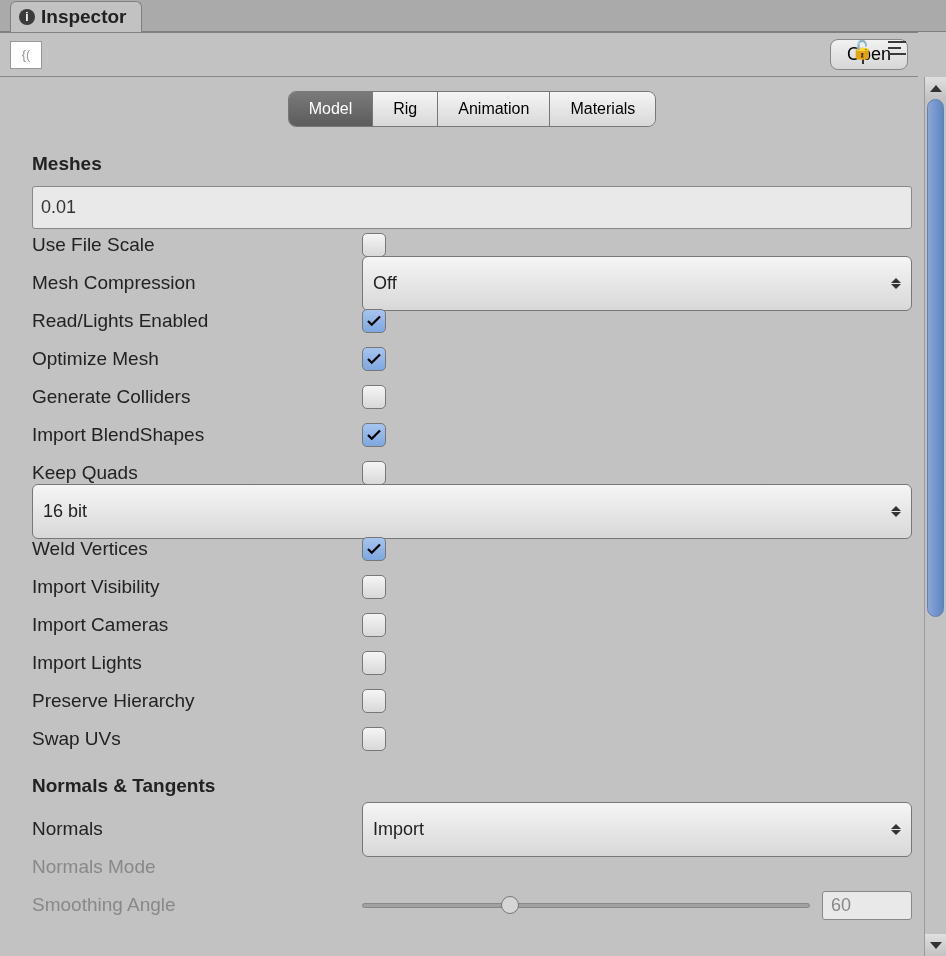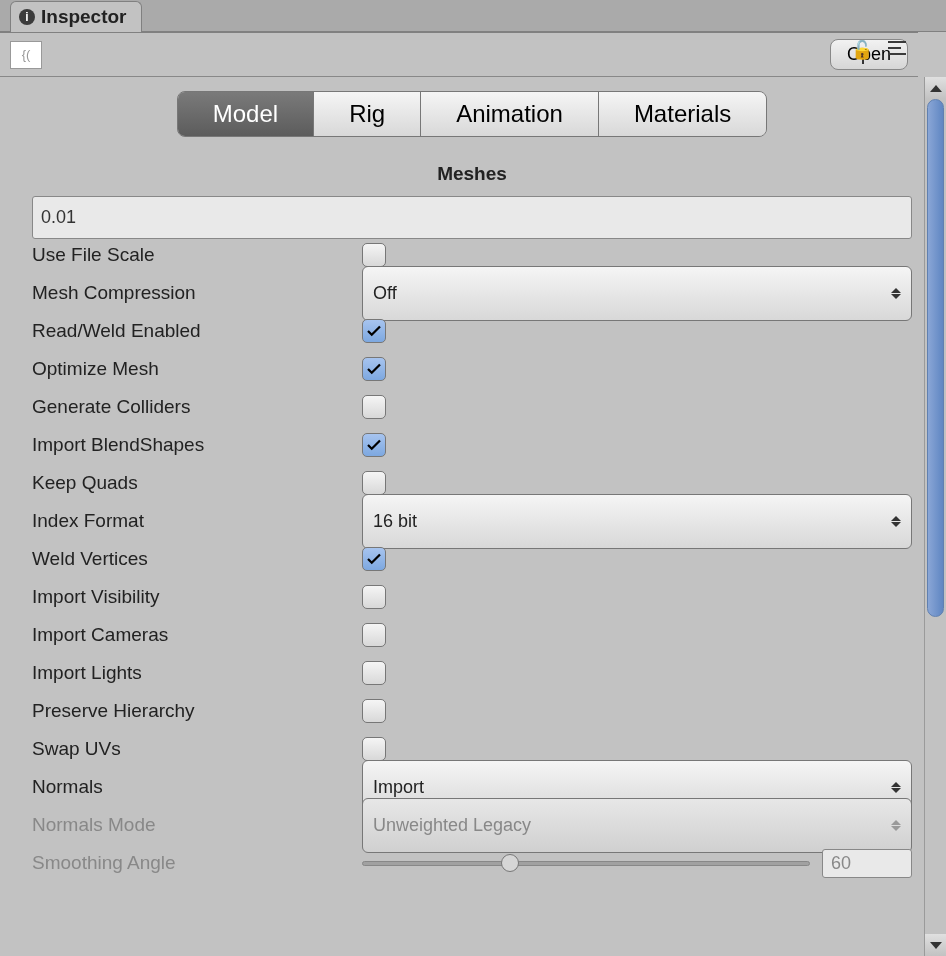--- a/index.html
+++ b/index.html
@@ -128,35 +128,34 @@
 }
 .seg {
   display:flex;
   border-radius: 8px;
   overflow:hidden;
   border: 1px solid #777;
 }
 .seg button {
   border: none;
   border-right: 1px solid #777;
-  padding: 8px 35px;
-  font-size: 24px;
+  padding: 8px 20px;
+  font-size: 16px;
   background: linear-gradient(#f5f5f5,#d8d8d8);
   cursor:pointer;
 }
 .seg button:last-child { border-right:none;text-align:center; }
 .seg button.active {
   background: linear-gradient(#7a7a7a,#5c5c5c);
   color: #fff;
 }
 .section-head {
   font-weight: 700;
   margin: 22px 0 14px 0;
   font-size: 19px;
-  text-align: center;
 }
 .row {
   display:flex;
   align-items:center;
   height: 36px;
   margin-bottom: 2px;
 }
 .row .label {
   width: 330px;
   font-size: 19px;
@@ -342,21 +341,21 @@
               <span>Off</span>
               <span class="dd-arrow">
                 <span class="up"></span>
                 <span class="down"></span>
               </span>
             </div>
           </div>
       </div>
 
       <div class="row">
-        <div class="label">Read/Weld Enabled</div>
+        <div class="label">Read/Lights Enabled</div>
         <div class="ctrl">
             <div class="chk checked">
               <svg viewBox="0 0 24 24">
                 <path d="M4 12l5 5L20 6" stroke="#000" stroke-width="3" fill="none"></path>
               </svg>
             </div>
           </div>
       </div>
 
       <div class="row">
@@ -389,21 +388,20 @@
       </div>
 
       <div class="row">
         <div class="label">Keep Quads</div>
         <div class="ctrl">
             <div class="chk"></div>
           </div>
       </div>
 
       <div class="row">
-        <div class="label">Index Format</div>
         <div class="ctrl">
             <div class="dropdown">
               <span>16 bit</span>
               <span class="dd-arrow">
                 <span class="up"></span>
                 <span class="down"></span>
               </span>
             </div>
           </div>
       </div>
@@ -448,45 +446,37 @@
       </div>
 
       <div class="row">
         <div class="label">Swap UVs</div>
         <div class="ctrl">
             <div class="chk"></div>
           </div>
       </div>
 
 
+      <div class="section-head" style="margin-top:18px">Normals &amp; Tangents</div>
 
       <div class="row">
         <div class="label">Normals</div>
         <div class="ctrl">
             <div class="dropdown">
               <span>Import</span>
               <span class="dd-arrow">
                 <span class="up"></span>
                 <span class="down"></span>
               </span>
             </div>
           </div>
       </div>
 
       <div class="row disabled">
         <div class="label">Normals Mode</div>
-        <div class="ctrl">
-            <div class="dropdown disabled">
-              <span>Unweighted Legacy</span>
-              <span class="dd-arrow">
-                <span class="up"></span>
-                <span class="down"></span>
-              </span>
-            </div>
-          </div>
       </div>
 
       <div class="row disabled">
         <div class="label">Smoothing Angle</div>
         <div class="ctrl">
           <div class="slider-wrap">
             <div class="slider-track">
                 <div class="slider-thumb" style="left:33%"></div>
               </div>
             <div class="slider-val">60</div>

